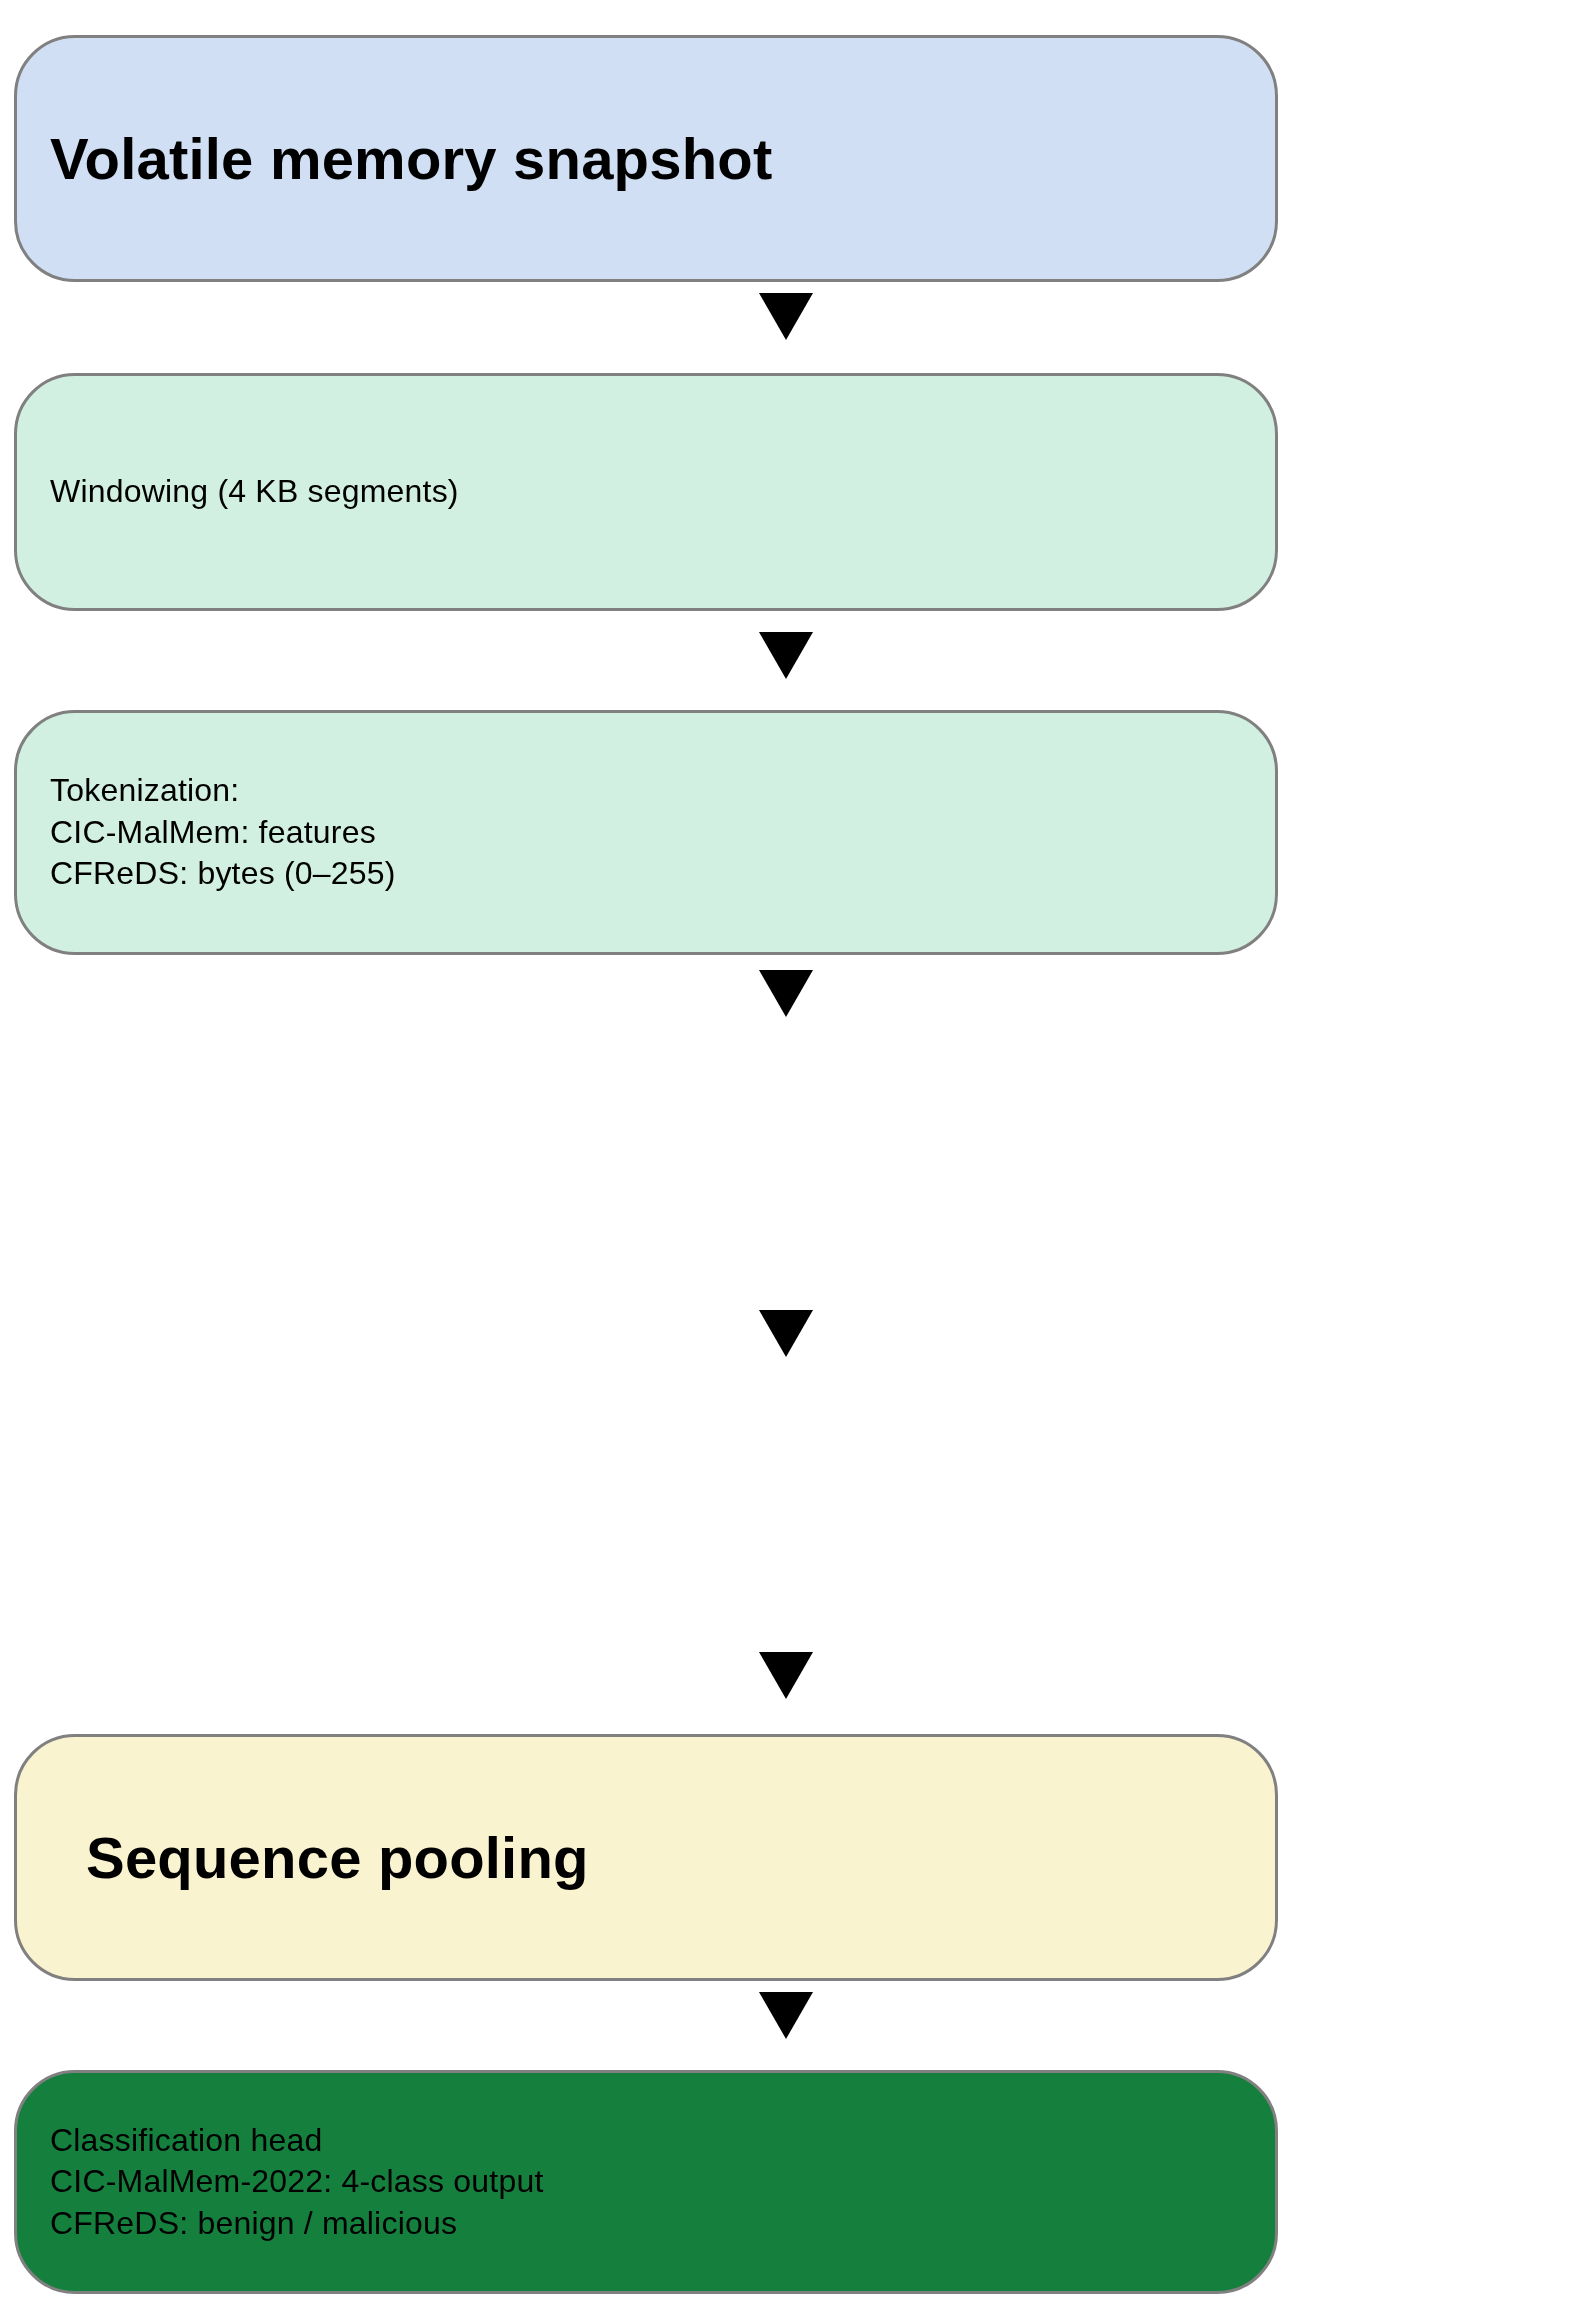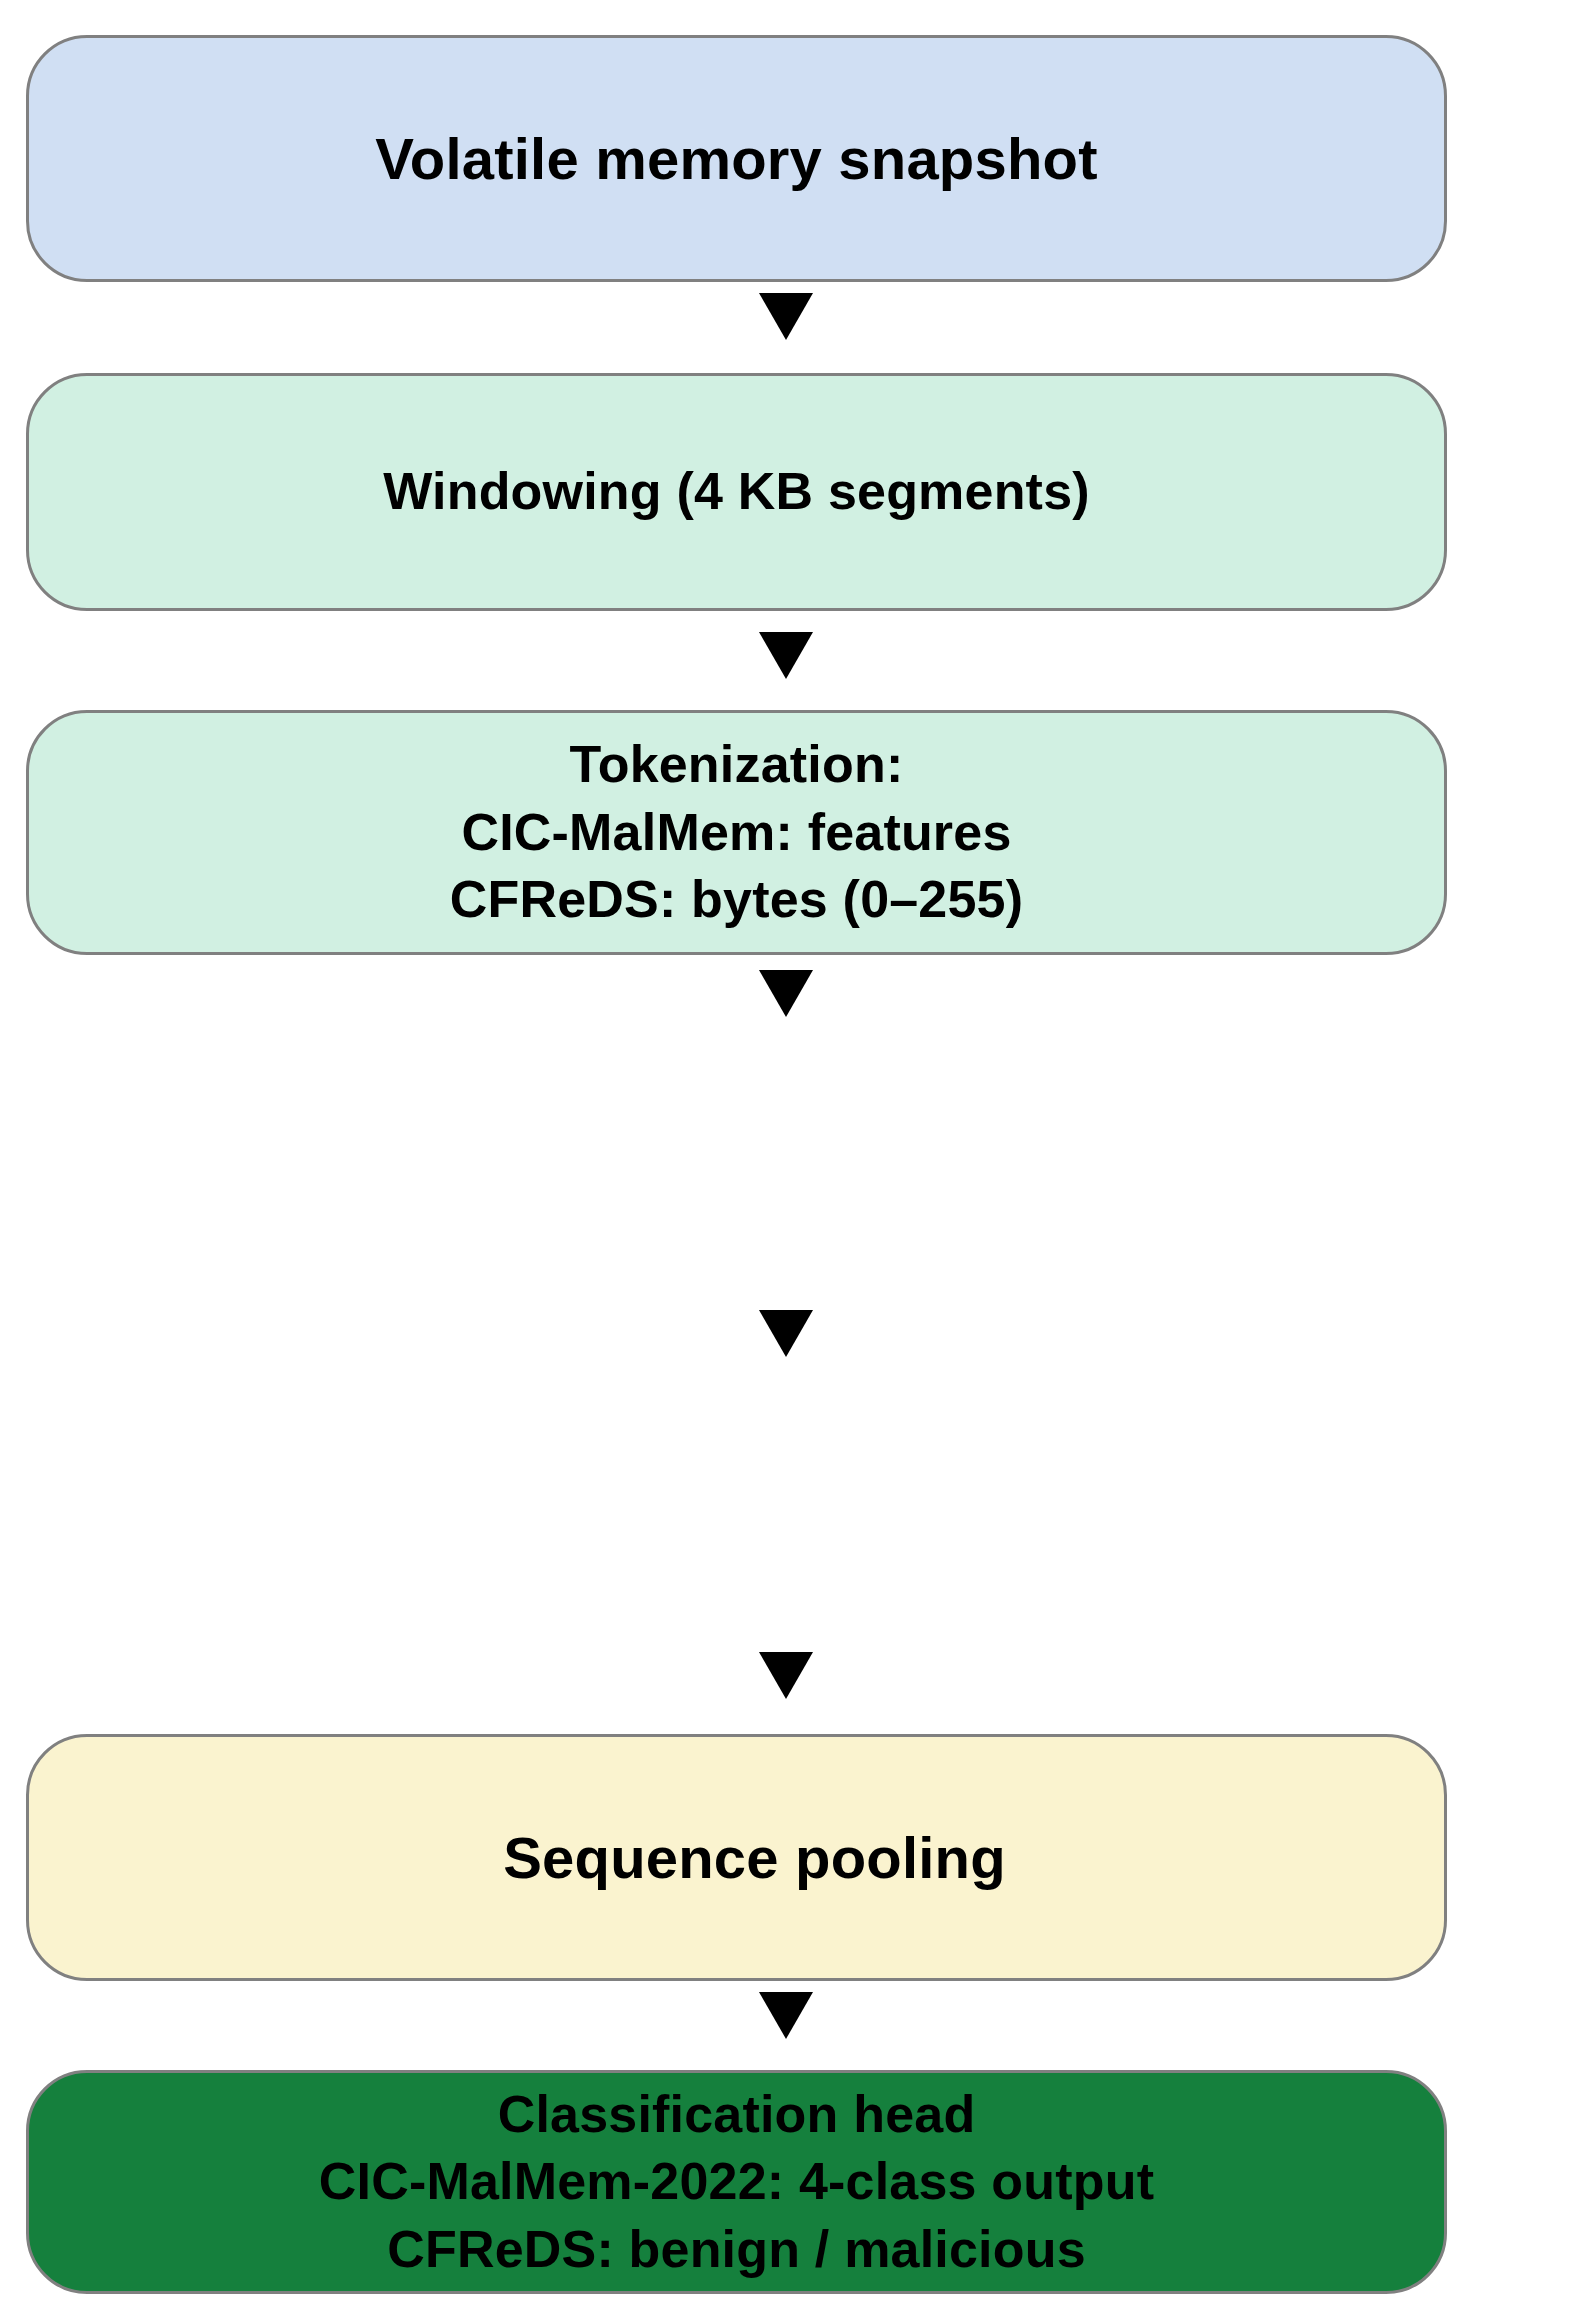--- a/index.html
+++ b/index.html
@@ -14,43 +14,43 @@
     overflow: hidden;
   }
   #flow {
     position: relative;
     width: 1573px;
     height: 2319px;
     background: #ffffff;
   }
   .node {
     position: absolute;
-    left: 26px;
-    width: 1421px;
+    left: 14px;
+    width: 1264px;
     box-sizing: border-box;
     border: 3.3px solid #808080;
     border-radius: 61px;
     display: flex;
     align-items: center;
     justify-content: center;
-    text-align: center;
+    text-align: left;
     color: #000000;
     line-height: 1.30;
     letter-spacing: 0.2px;
   }
   .node .label {
     display: block;
     width: 100%;
     padding: 0 33px;
     box-sizing: border-box;
     white-space: pre-line;
   }
   .n-normal .label {
-    font-size: 52px;
-    font-weight: 700;
+    font-size: 32px;
+    font-weight: 400;
   }
   .n-bold .label {
     font-size: 58px;
     font-weight: 700;
   }
 
   
   #node-0 { top: 35px;   height: 247px; }
   #node-1 { top: 373px;  height: 238px; }
   #node-2 { top: 710px;  height: 245px; }

